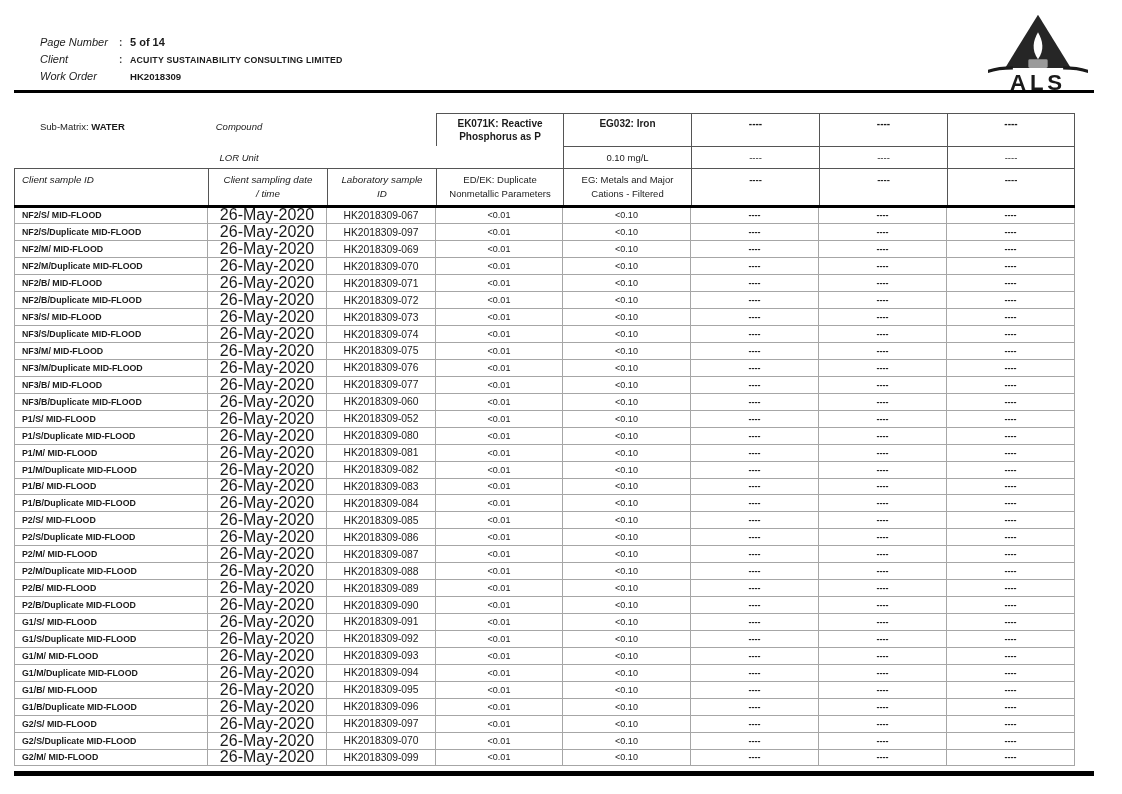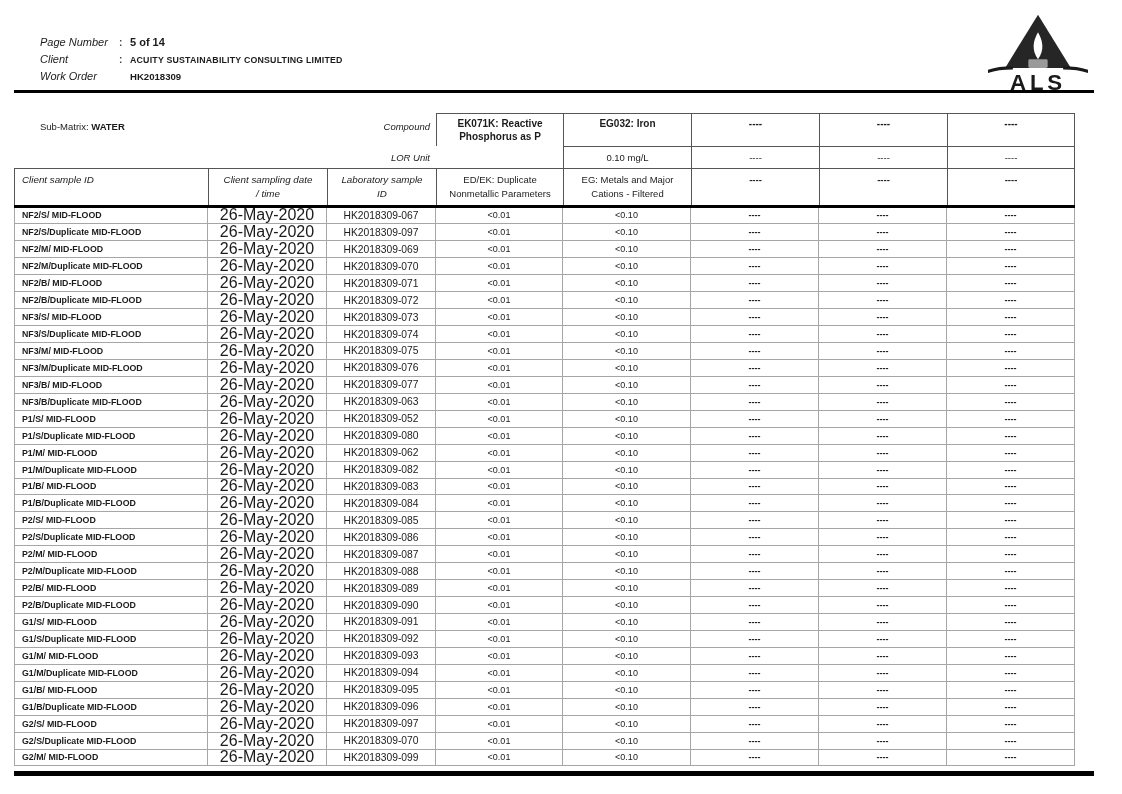--- a/index.html
+++ b/index.html
@@ -17,21 +17,21 @@
   .hdr-value.small{font-size:8.8px;letter-spacing:.2px;}
   .hdr-value.mid{font-size:9.6px;}
   .rule-top{position:absolute;left:14px;top:90px;width:1080px;height:3px;background:#000;}
   .rule-bottom{position:absolute;left:14px;top:771px;width:1080px;height:4.5px;background:#000;}
   .logo{position:absolute;left:988px;top:8px;}
   
   .table-wrap{position:absolute;left:14px;top:113px;width:1061px;}
   .band{position:relative;height:92px;}
   .sub-matrix{position:absolute;left:26px;top:8px;font-size:9.5px;}
   .sub-matrix b{font-weight:bold;}
-  .row-label{position:absolute;left:0;width:416px;text-align:right;font-style:italic;font-size:9.5px;}
+  .row-label{position:absolute;left:17px;width:416px;text-align:center;font-style:italic;font-size:9.5px;}
   .compound-label{top:8px;}
   .lor-label{top:39px;}
   .band-row{position:absolute;display:flex;}
   .r1{left:422px;top:0;height:33px;}
   .r2{left:422px;top:33px;height:22px;}
   .r3{left:0;top:55px;height:37px;}
   .acell,.lcell{box-sizing:border-box;border-left:1px solid #555;border-top:1px solid #555;
     display:flex;flex-direction:column;align-items:center;justify-content:flex-start;
     text-align:center;background:#fff;}
   .acell.last{border-right:1px solid #555;}
@@ -267,21 +267,21 @@
         <div class="tcell c-lab">HK2018309-077</div>
         <div class="tcell c-val" style="width: 127px;">&lt;0.01</div>
         <div class="tcell c-val" style="width: 128px;">&lt;0.10</div>
         <div class="tcell c-val dash" style="width: 128px;">----</div>
         <div class="tcell c-val dash" style="width: 128px;">----</div>
         <div class="tcell c-val dash" style="width: 128px;">----</div>
       </div>
       <div class="trow">
         <div class="tcell c-id">NF3/B/Duplicate MID-FLOOD</div>
         <div class="tcell c-date">26-May-2020</div>
-        <div class="tcell c-lab">HK2018309-063</div>
+        <div class="tcell c-lab">HK2018309-060</div>
         <div class="tcell c-val" style="width: 127px;">&lt;0.01</div>
         <div class="tcell c-val" style="width: 128px;">&lt;0.10</div>
         <div class="tcell c-val dash" style="width: 128px;">----</div>
         <div class="tcell c-val dash" style="width: 128px;">----</div>
         <div class="tcell c-val dash" style="width: 128px;">----</div>
       </div>
       <div class="trow">
         <div class="tcell c-id">P1/S/ MID-FLOOD</div>
         <div class="tcell c-date">26-May-2020</div>
         <div class="tcell c-lab">HK2018309-052</div>
@@ -297,21 +297,21 @@
         <div class="tcell c-lab">HK2018309-080</div>
         <div class="tcell c-val" style="width: 127px;">&lt;0.01</div>
         <div class="tcell c-val" style="width: 128px;">&lt;0.10</div>
         <div class="tcell c-val dash" style="width: 128px;">----</div>
         <div class="tcell c-val dash" style="width: 128px;">----</div>
         <div class="tcell c-val dash" style="width: 128px;">----</div>
       </div>
       <div class="trow">
         <div class="tcell c-id">P1/M/ MID-FLOOD</div>
         <div class="tcell c-date">26-May-2020</div>
-        <div class="tcell c-lab">HK2018309-062</div>
+        <div class="tcell c-lab">HK2018309-081</div>
         <div class="tcell c-val" style="width: 127px;">&lt;0.01</div>
         <div class="tcell c-val" style="width: 128px;">&lt;0.10</div>
         <div class="tcell c-val dash" style="width: 128px;">----</div>
         <div class="tcell c-val dash" style="width: 128px;">----</div>
         <div class="tcell c-val dash" style="width: 128px;">----</div>
       </div>
       <div class="trow">
         <div class="tcell c-id">P1/M/Duplicate MID-FLOOD</div>
         <div class="tcell c-date">26-May-2020</div>
         <div class="tcell c-lab">HK2018309-082</div>

